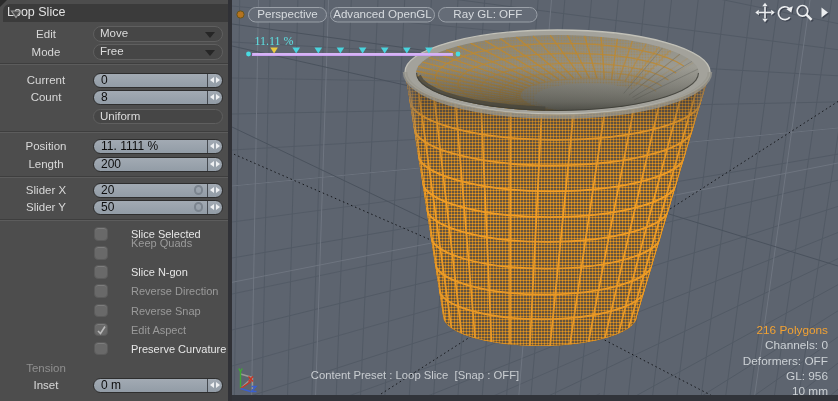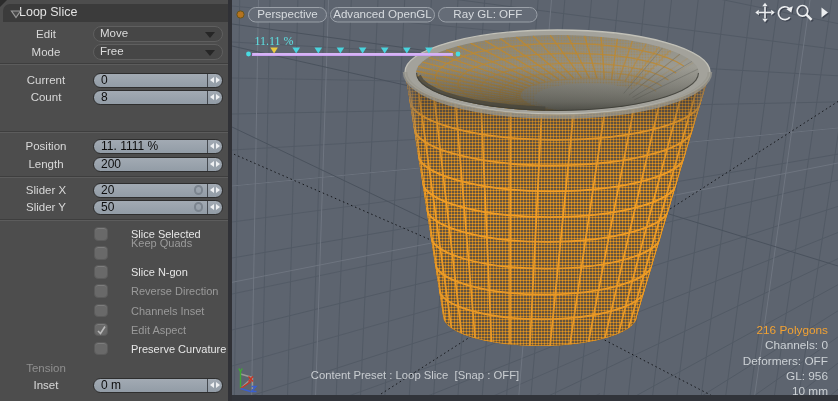--- a/index.html
+++ b/index.html
@@ -1,21 +1,21 @@
 <!DOCTYPE html>
 <html><head><meta charset="utf-8"><style>
 * { margin:0; padding:0; box-sizing:border-box; }
 html,body { width:838px; height:401px; overflow:hidden; background:#4d4d4d;
   font-family:"Liberation Sans",sans-serif; }
 #stage { position:relative; width:838px; height:401px; }
 #panel { position:absolute; left:0; top:0; width:228px; height:401px; background:#4d4d4d; }
 #vdiv { position:absolute; left:228px; top:0; width:4px; height:401px; background:#303136; }
 #vp { position:absolute; left:232px; top:0; width:606px; height:401px; }
 #hdr { position:absolute; left:3px; top:4px; width:225px; height:17.5px; background:#3b3b3b;
-  border-radius:7px 0 0 0; color:#e2e2e2; font-size:12.5px; line-height:17px; padding-left:16px; }
+  border-radius:7px 0 0 0; color:#e2e2e2; font-size:12.5px; line-height:17px; padding-left:4px; }
 #notch { position:absolute; left:0; top:0; width:0; height:0;
   border-top:7px solid #2c2c2c; border-right:7px solid transparent; }
 .lb { position:absolute; text-align:center; font-size:11.5px; line-height:13px; }
 .dd { position:absolute; left:93px; width:130px; height:15.5px; background:#464646;
   border:1px solid #5f5f5f; border-radius:8px; color:#dcdcdc; font-size:11.5px;
   line-height:13.5px; padding-left:6px; }
 .dar { position:absolute; right:7px; top:4.8px; width:0; height:0;
   border-left:5.5px solid transparent; border-right:5.5px solid transparent; border-top:6px solid #262626; }
 .fd { position:absolute; left:93px; width:130px; height:15px;
   background:linear-gradient(#a2aab3,#929ca6); border:1px solid #2e2e2e; border-radius:7.5px;
@@ -50,20 +50,21 @@
 <div class="lb" style="left:4px;top:73.5px;width:84px;color:#d8d8d8">Current</div>
 <div class="fd" style="top:72.5px"><span class="ft">0</span><span class="sp">
           <i class="al"></i>
           <i class="ar"></i>
         </span></div>
 <div class="lb" style="left:4px;top:91px;width:84px;color:#d8d8d8">Count</div>
 <div class="fd" style="top:90px"><span class="ft">8</span><span class="sp">
           <i class="al"></i>
           <i class="ar"></i>
         </span></div>
+<div class="dd" style="top:108.5px">Uniform</div>
 <div class="sep" style="top:130.5px"></div>
 <div class="lb" style="left:4px;top:139.5px;width:84px;color:#d8d8d8">Position</div>
 <div class="fd" style="top:138.5px"><span class="ft">11. 1111 %</span><span class="sp">
           <i class="al"></i>
           <i class="ar"></i>
         </span></div>
 <div class="lb" style="left:4px;top:157.5px;width:84px;color:#d8d8d8">Length</div>
 <div class="fd" style="top:156.5px"><span class="ft">200</span><span class="sp">
           <i class="al"></i>
           <i class="ar"></i>
@@ -82,21 +83,21 @@
 <div class="sep" style="top:219px"></div>
 <div class="cb" style="top:227px"></div>
       <div class="cbl" style="top:227px;color:#e6e6e6">Slice Selected</div>
 <div class="cb" style="top:246px"></div>
       <div class="cbl" style="top:236px;color:#9a9a9a">Keep Quads</div>
 <div class="cb" style="top:265.3px"></div>
       <div class="cbl" style="top:265.3px;color:#e6e6e6">Slice N-gon</div>
 <div class="cb" style="top:284.3px"></div>
       <div class="cbl" style="top:284.3px;color:#9a9a9a">Reverse Direction</div>
 <div class="cb" style="top:303.5px"></div>
-      <div class="cbl" style="top:303.5px;color:#9a9a9a">Channels Inset</div>
+      <div class="cbl" style="top:303.5px;color:#9a9a9a">Reverse Snap</div>
 <div class="cb" style="top:322.5px">
         <svg width="13" height="13" viewBox="0 0 13 13" style="position:absolute;left:0;top:0">
           <path d="M 3 7 L 5.5 9.5 L 10 2.5" stroke="#b9b9b9" stroke-width="1.6" fill="none"></path>
         </svg>
       </div>
       <div class="cbl" style="top:322.5px;color:#9a9a9a">Edit Aspect</div>
 <div class="cb" style="top:341.5px"></div>
       <div class="cbl" style="top:341.5px;color:#e6e6e6">Preserve Curvature</div>
 <div class="lb" style="left:4px;top:361.5px;width:84px;color:#8f8f8f">Tension</div>
 <div class="lb" style="left:4px;top:379px;width:84px;color:#d8d8d8">Inset</div>

